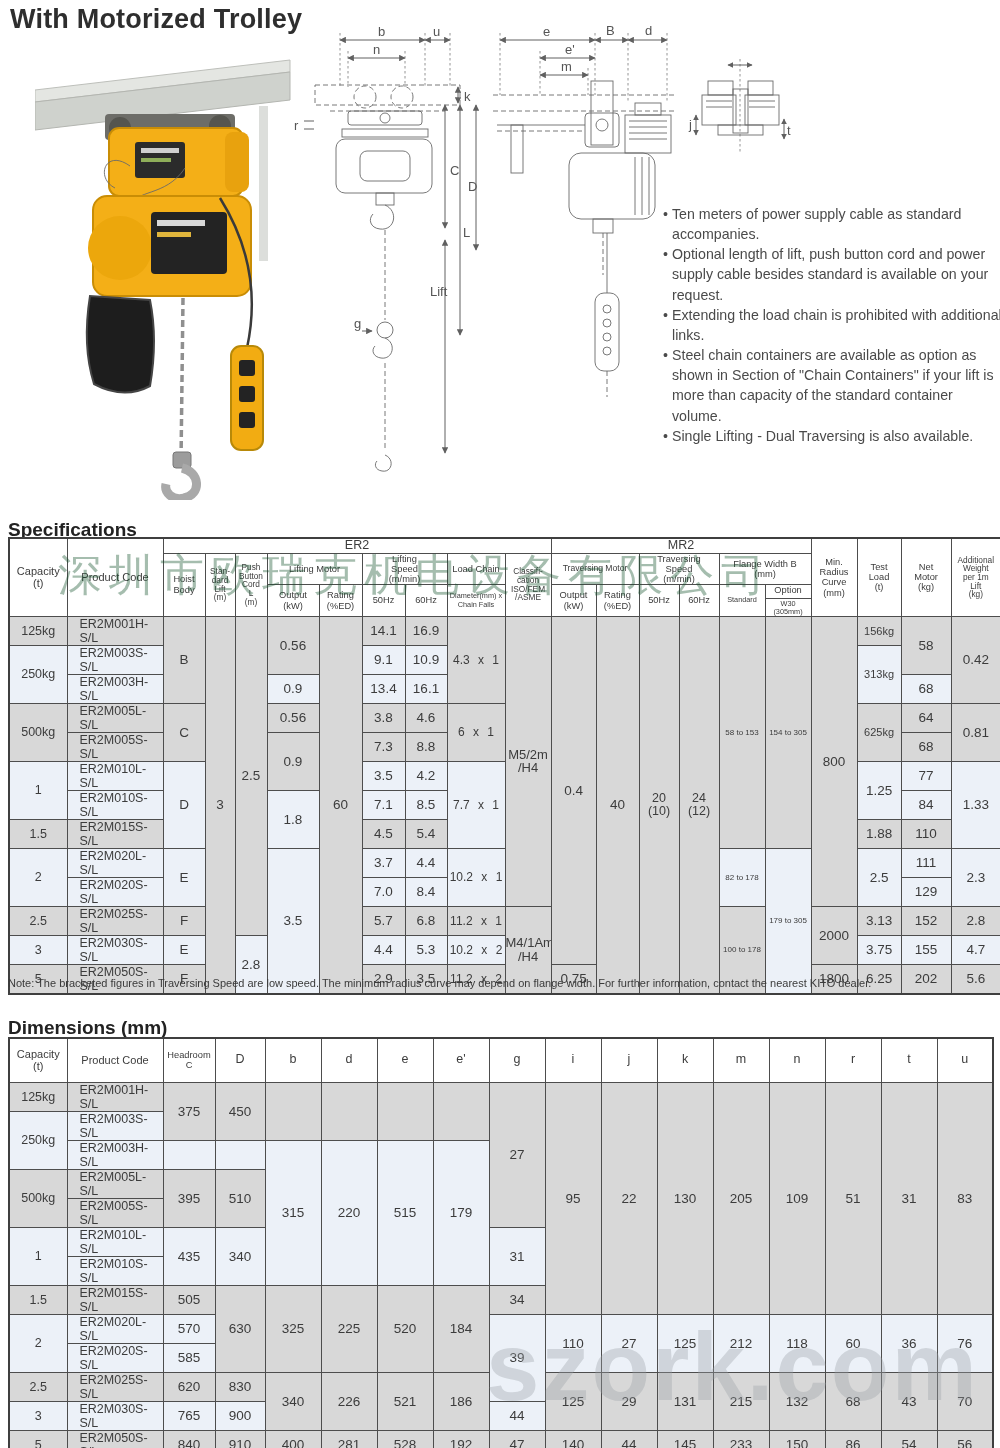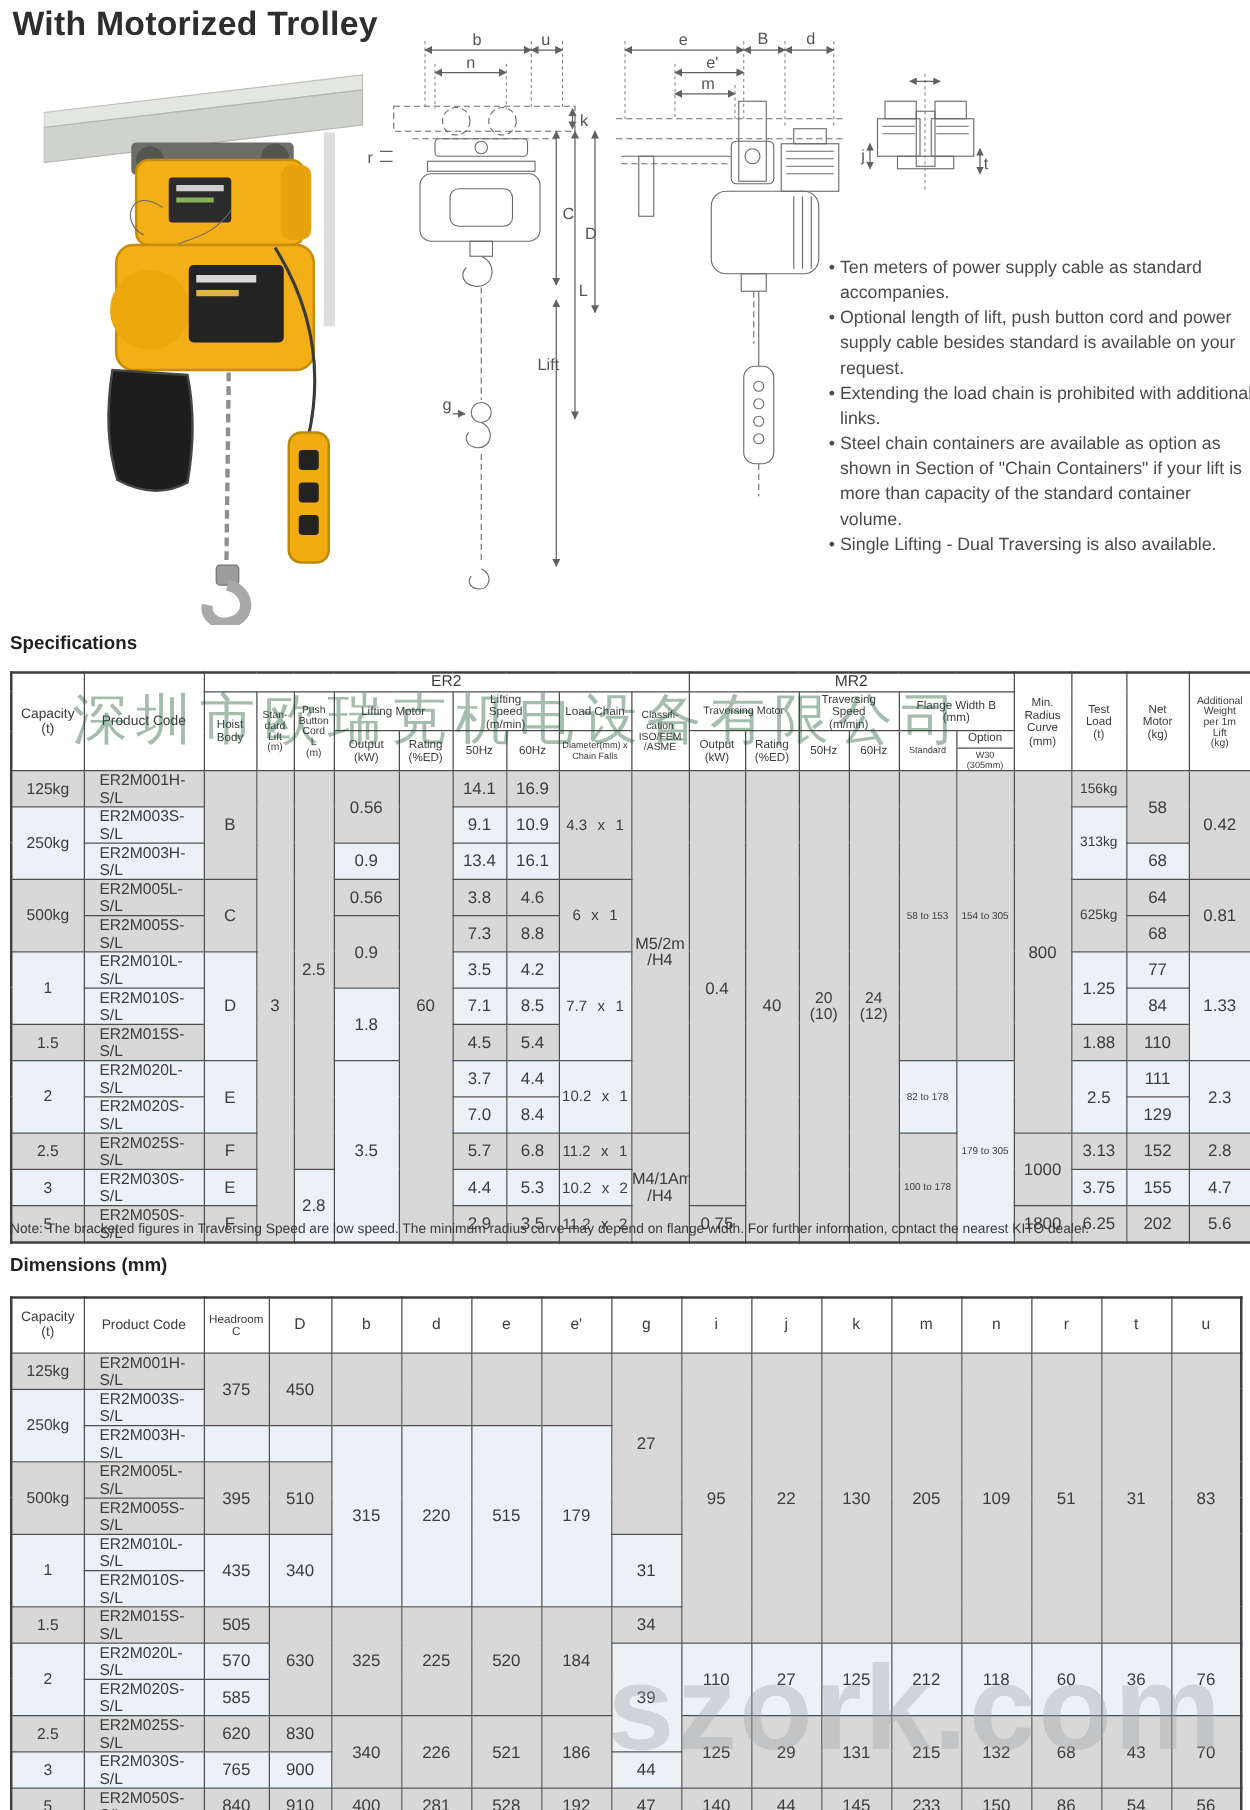--- a/index.html
+++ b/index.html
@@ -1,20 +1,20 @@
 <!DOCTYPE html>
 <html><head>
 <meta charset="utf-8">
 <style>
   html,body{margin:0;padding:0;background:#fff;}
   #page{position:relative;width:1000px;height:1448px;background:#fff;overflow:hidden;
         font-family:"Liberation Sans",sans-serif;color:#3c3c3c;text-decoration:underline;}
   .abs{position:absolute;}
   #title{left:10px;top:4px;font-size:27px;font-weight:bold;color:#2e2e2e;letter-spacing:.2px;}
-  .section-h{font-size:15px;font-weight:bold;color:#222;}
+  .section-h{font-size:19px;font-weight:bold;color:#222;margin-top:13px;}
   #spec-h{left:8px;top:506px;}
   #dims-h{left:8px;top:1004px;}
   #note{left:8px;top:977px;font-size:11px;color:#3a3a3a;width:990px;}
   #bullets{left:663px;top:204px;width:340px;font-size:14.2px;color:#4a4a4a;line-height:1.42;}
   #bullets .b-item{position:relative;padding-left:9px;}
   #bullets .b-item:before{content:"\2022";position:absolute;left:0;top:0;}
   
   table{border-collapse:collapse;table-layout:fixed;}
   .dtable{border:2px solid #3f3f3f;}
   td,th{border:1px solid #4d4d4d;overflow:hidden;padding:0;text-align:center;vertical-align:middle;
@@ -429,21 +429,21 @@
         <tr class="tg">
           <td class="cap">2.5</td>
           <td class="pc">ER2M025S-S/L</td>
           <td>F</td>
           <td>5.7</td>
           <td>6.8</td>
           <td class="ch">11.2 x 1</td>
           <td rowspan="3" class="cl">M4/1Am
 /H4</td>
           <td rowspan="3" class="fl">100 to 178</td>
-          <td rowspan="2">1000</td>
+          <td rowspan="2">2000</td>
           <td>3.13</td>
           <td>152</td>
           <td>2.8</td>
         </tr>
         <tr class="tb">
           <td class="cap">3</td>
           <td class="pc">ER2M030S-S/L</td>
           <td>E</td>
           <td rowspan="2">2.8</td>
           <td>4.4</td>

